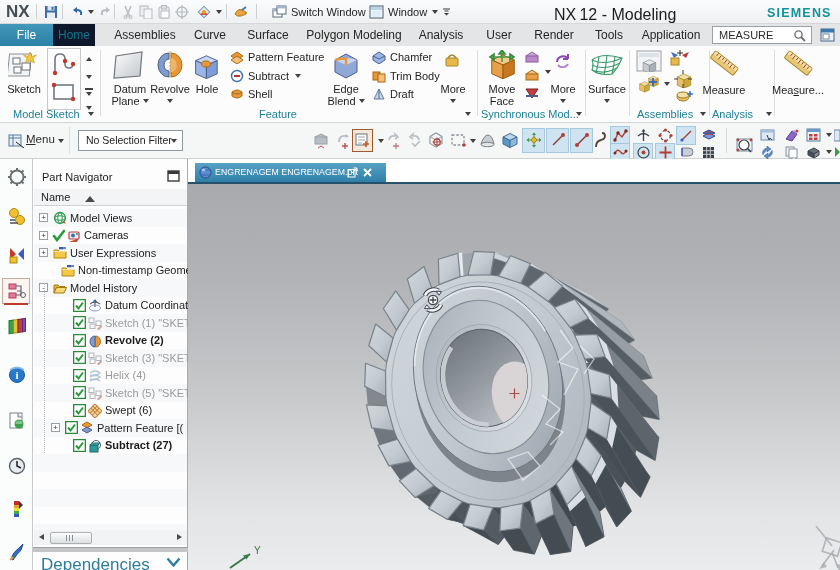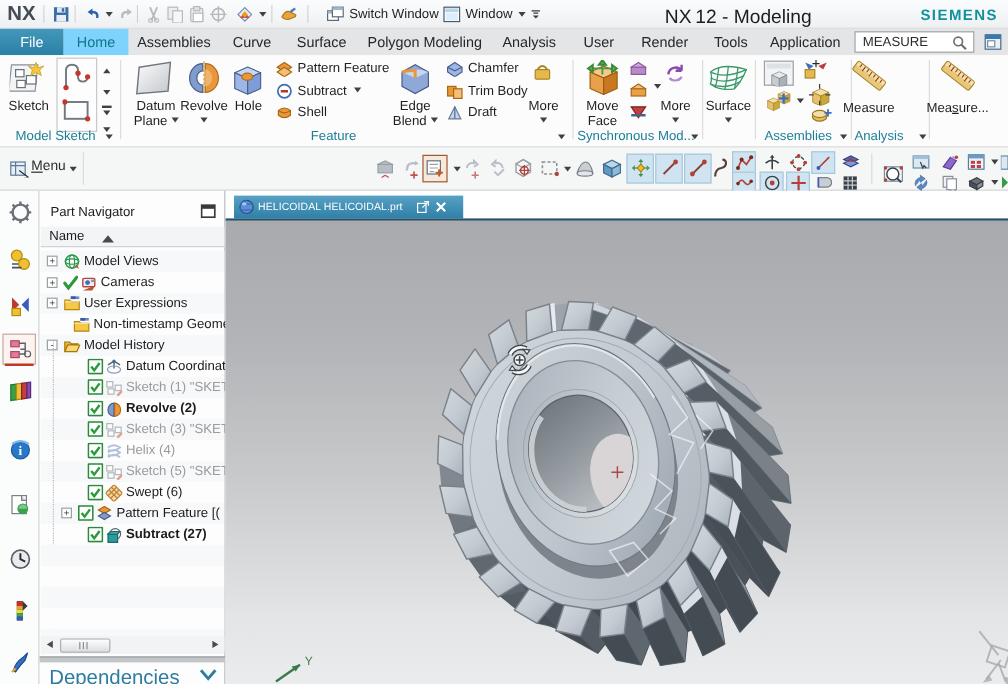--- a/index.html
+++ b/index.html
@@ -102,21 +102,21 @@
 <span class="cars" style="left:432px;top:10px"></span>
 <svg class="abs" style="left:442px;top:8px" width="9" height="8" viewBox="0 0 9 8">
       <path d="M1 1 H8 M2.5 3 H6.5" stroke="#3a3a3a"></path>
       <path d="M2 5 L4.5 7.5 L7 5 Z" fill="#3a3a3a"></path>
     </svg>
 <span id="apptitle">NX 12 - Modeling</span>
 <span id="siemens">SIEMENS</span>
   </div>
 <div id="tabrow">
     <div class="rtab" style="left:0px;width:53px;background:linear-gradient(180deg,#4397ba,#2b80a6);color:#fff">File</div>
-<div class="rtab" style="left:53px;width:54px;background:#7dd3fc;color:#10758d">Home</div>
+<div class="rtab" style="left:53px;width:42px;background:#0f172a;color:#10758d">Home</div>
 <div class="rtab" style="left:107px;width:76px">Assemblies</div>
 <div class="rtab" style="left:183px;width:54px">Curve</div>
 <div class="rtab" style="left:237px;width:62px">Surface</div>
 <div class="rtab" style="left:299px;width:110px">Polygon Modeling</div>
 <div class="rtab" style="left:409px;width:64px">Analysis</div>
 <div class="rtab" style="left:473px;width:52px">User</div>
 <div class="rtab" style="left:525px;width:58px">Render</div>
 <div class="rtab" style="left:583px;width:52px">Tools</div>
 <div class="rtab" style="left:635px;width:72px">Application</div>
 <div class="abs" style="left:712px;top:2px;width:100px;height:18px;background:#fff;border:1px solid #9aa0a4;font-size:11px;color:#2a2a2a;line-height:17px;padding-left:6px">MEASURE</div>
@@ -360,20 +360,21 @@
   </div>
 <div id="tbar2">
     <svg class="abs" style="left:8px;top:9px" width="16" height="16" viewBox="0 0 16 16">
       <rect x="1" y="3" width="12" height="11" fill="#e8eef6" stroke="#5a7a9a"></rect>
 <path d="M1 6 h12 M5 3 v11" stroke="#5a7a9a"></path>
       <path d="M8 10 l8 6 l-3.5 0.5 l2 3" stroke="#2a2a2a" fill="none"></path>
     </svg>
 <span class="abs" style="left:26px;top:10px;font-size:11.5px;color:#2d2d2d"><u>M</u>enu</span>
 <span class="cars" style="left:58px;top:16px"></span>
 <div class="abs" style="left:69px;top:4px;width:1px;height:27px;background:#dcddde"></div>
+<div class="combo" style="left:78px;width:105px">No Selection Filter<span class="cars" style="position:absolute;right:5px;top:8px"></span></div>
 <svg class="abs" style="left:313px;top:9px" width="17" height="17" viewBox="0 0 17 17">
       <path d="M2 5 L8 2 L14 5 L8 8 Z" fill="#b8bec6" stroke="#9aa0a8"></path>
       <rect x="2" y="5" width="12" height="7" fill="#b8bec6" stroke="#9aa0a8"></rect>
       <path d="M8 14 l-3 2 M8 14 l3 2" stroke="#c05050"></path>
     </svg>
 <svg class="abs" style="left:336px;top:9px" width="16" height="17" viewBox="0 0 16 17">
       <path d="M3 10 Q3 3 10 4" fill="none" stroke="#b8bec6" stroke-width="1.8"></path>
       <path d="M10 2 l3 2.5 l-3.5 1.5 Z" fill="#b8bec6"></path>
       <path d="M9 11 v6 M6 14 h6" stroke="#c05050" stroke-width="1.4"></path>
     </svg>
@@ -785,21 +786,21 @@
         <path d="M1.5 1.5 L7.5 8.5 L13.5 1.5" fill="none" stroke="#2e7d9e" stroke-width="2.4"></path>
       </svg>
     </div>
   <div id="vp">
     <div id="vptab">
         <svg class="abs" style="left:4px;top:3px" width="13" height="13" viewBox="0 0 13 13">
           <circle cx="6.5" cy="6.5" r="5.5" fill="#5a8fd4" stroke="#2a4a80"></circle>
           <path d="M6.5 1 A5.5 5.5 0 0 0 6.5 12 M1.5 4 H11.5 M1.5 9 H11.5" fill="none" stroke="#3a62a8" stroke-width="1"></path>
           <ellipse cx="4.5" cy="4" rx="2" ry="1.2" fill="#a8c8f0"></ellipse>
         </svg>
-        <span class="abs" style="left:20px;top:0;white-space:nowrap">HELICOIDAL HELICOIDAL.prt</span>
+        <span class="abs" style="left:20px;top:0;white-space:nowrap">ENGRENAGEM ENGRENAGEM.prt</span>
         <svg class="abs" style="left:152px;top:4px" width="11" height="11" viewBox="0 0 11 11">
           <rect x="1" y="2.5" width="7" height="7.5" fill="none" stroke="#fff"></rect>
           <path d="M5 6 L10 1 M6.5 1 h3.5 v3.5" stroke="#fff" fill="none"></path>
         </svg>
         <svg class="abs" style="left:167px;top:4px" width="11" height="11" viewBox="0 0 11 11">
           <path d="M2 2 L9 9 M9 2 L2 9" stroke="#fff" stroke-width="1.8"></path>
         </svg>
       </div>
     <div id="vpline"></div>
     <div id="canvas">

